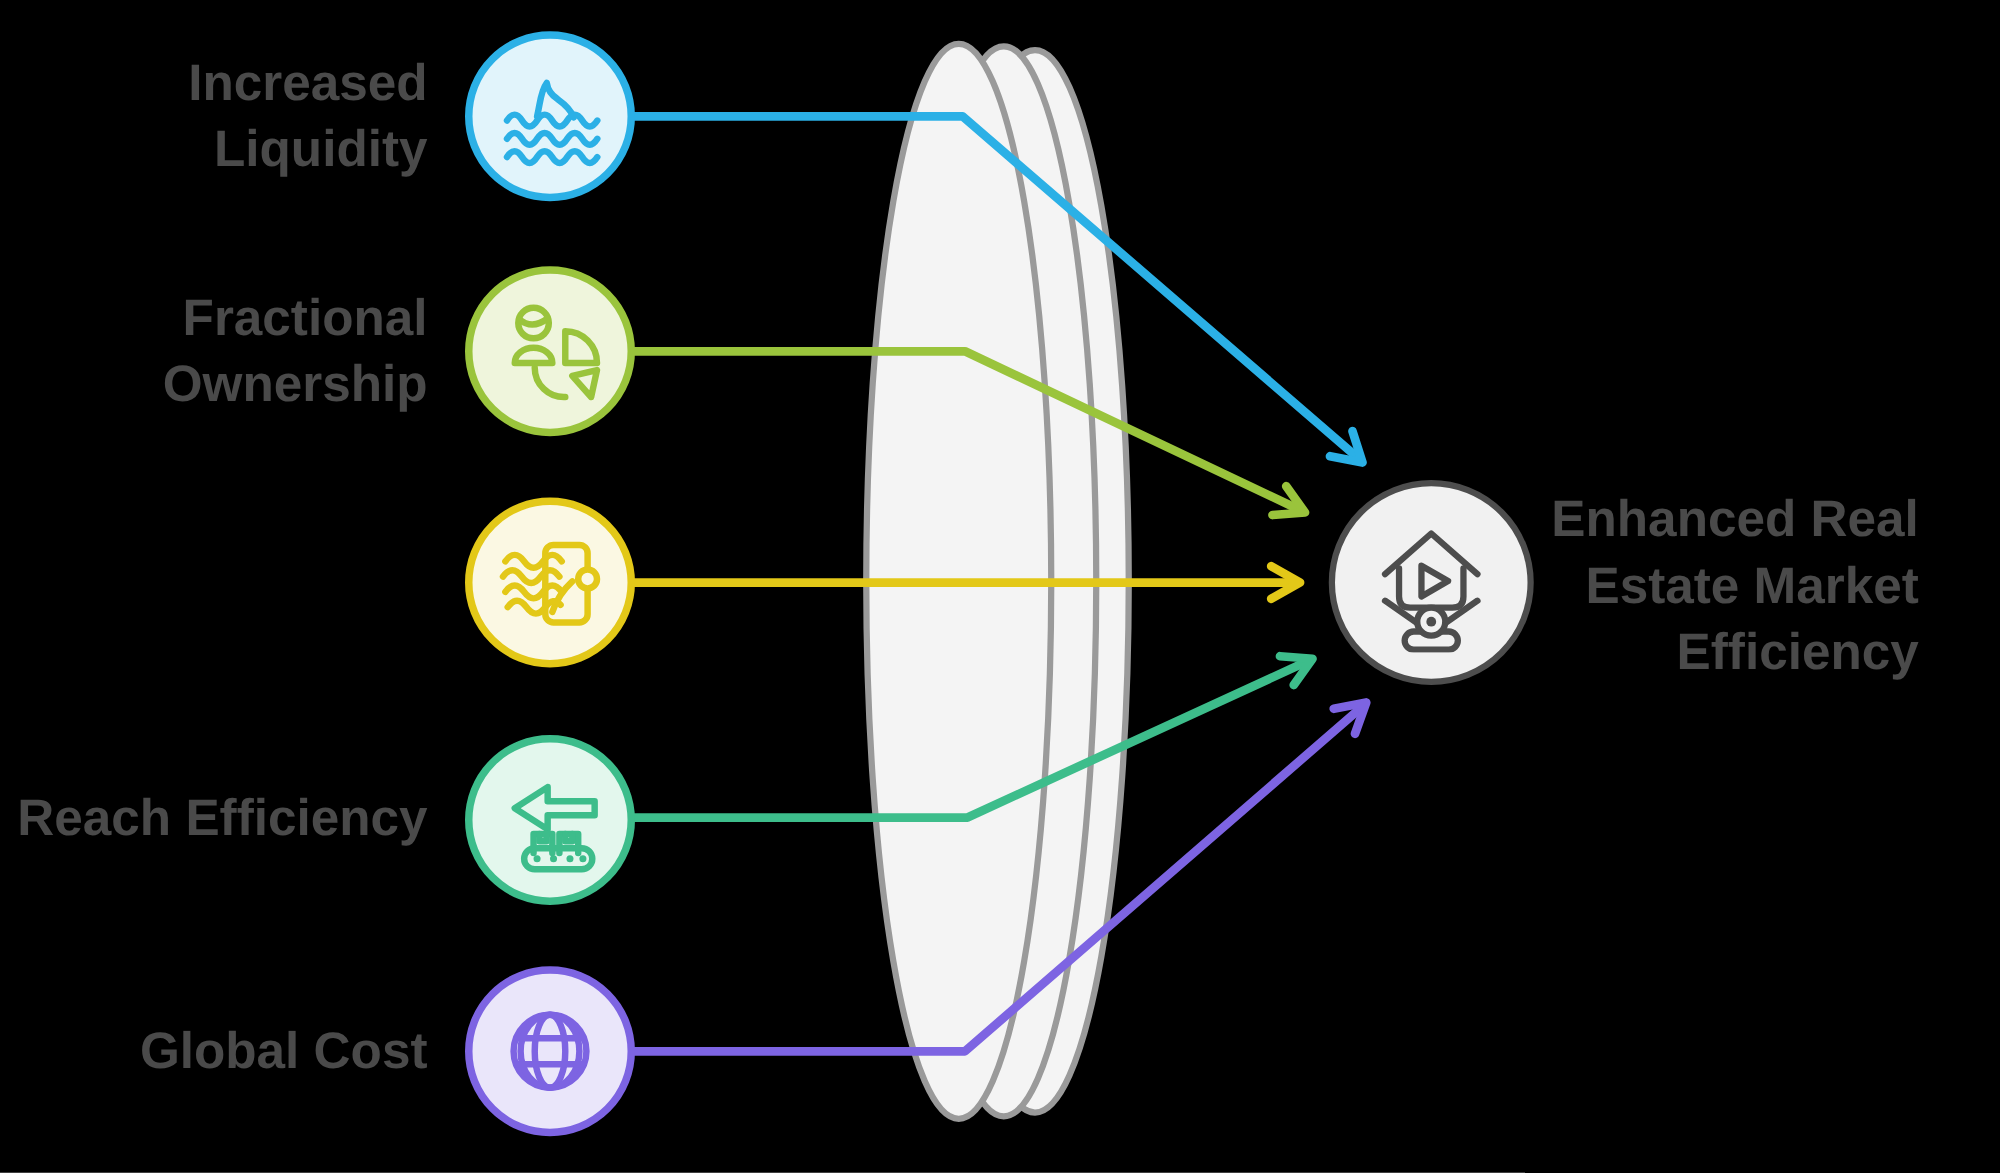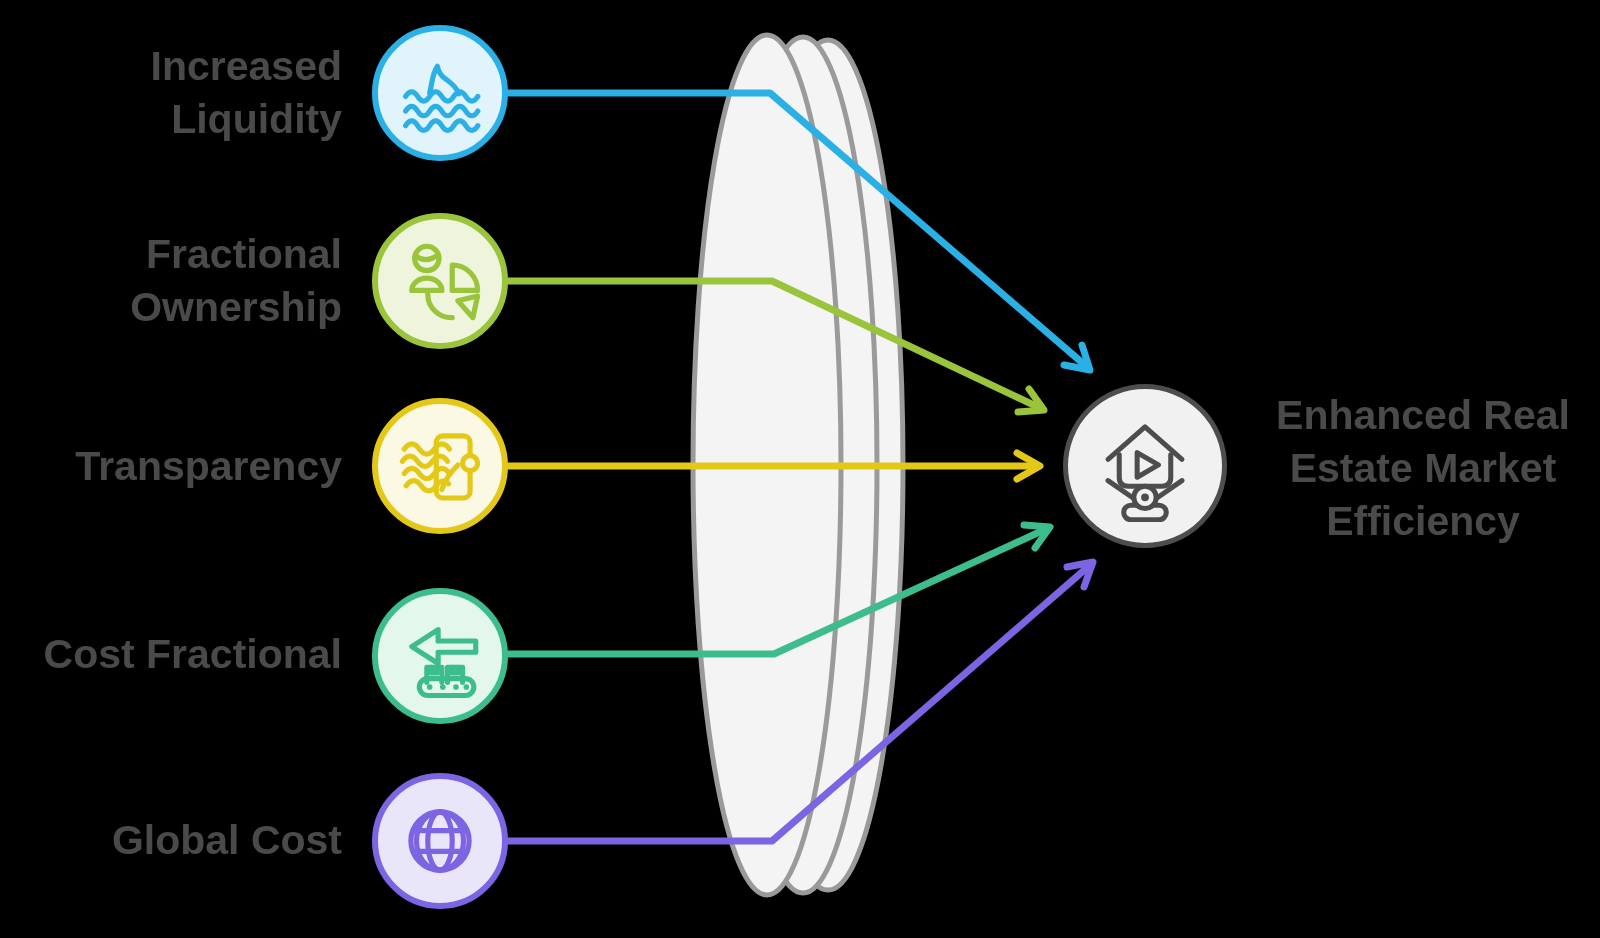--- a/index.html
+++ b/index.html
@@ -22,21 +22,21 @@
   }
   .icon{display:block;}
   .icon path,.icon rect,.icon circle,.icon ellipse{
     fill:none;stroke:currentColor;stroke-linecap:round;stroke-linejoin:round;
   }
   .label{
     position:absolute;color:var(--text,#4a4a4a);font-size:41px;line-height:53px;
     font-weight:600;white-space:pre-line;z-index:2;
   }
   .left-label{left:0;width:342px;text-align:right;}
-  .result-label{left:1258px;top:389px;width:330px;text-align:center;}
+  .result-label{left:1205px;top:389px;width:330px;text-align:right;}
 </style>
 </head>
 <body>
 
 <div class="stage">
 
   <svg class="overlay" width="1600" height="938" viewBox="0 0 1600 938">
 
     <g>
       <ellipse class="lensShape" cx="828" cy="465" rx="75" ry="425"></ellipse>
@@ -63,22 +63,21 @@
     <g style="color: rgb(125, 100, 226);">
       <path class="flow" d="M505 841 H772 L1089 566"></path>
       <path class="head" d="M1084 587 L1093 562 L1067 567"></path>
     </g>
   </svg>
 
   <div class="label left-label" style="top:40px">Increased
 Liquidity</div>
   <div class="label left-label" style="top:228px">Fractional
 Ownership</div>
-  <div class="label left-label" style="top:440px">Transparency</div>
-  <div class="label left-label" style="top:628px">Cost Fractional</div>
+  <div class="label left-label" style="top:628px">Reach Efficiency</div>
   <div class="label left-label" style="top:814px">Global Cost</div>
 
   <div class="item-circle" style="top: 25px; color: rgb(43, 176, 230); background-color: rgb(225, 244, 251); --bg: #e1f4fb;">
     <svg class="icon" width="86" height="86" viewBox="0 0 100 100">
       <path stroke-width="6" d="M38 50 C41 38 41 27 47 19 C48 26 51 30 57 34 C64 39 70 45 72 51"></path>
       <path stroke-width="6" d="M10 54 q7 -11 14 0 q7 11 14 0 q7 -11 14 0 q7 11 14 0 q7 -11 14 0 q7 11 14 0"></path>
       <path stroke-width="6" d="M10 71 q7 -11 14 0 q7 11 14 0 q7 -11 14 0 q7 11 14 0 q7 -11 14 0 q7 11 14 0"></path>
       <path stroke-width="6" d="M10 88 q7 -11 14 0 q7 11 14 0 q7 -11 14 0 q7 11 14 0 q7 -11 14 0 q7 11 14 0"></path>
     </svg>
   </div>

